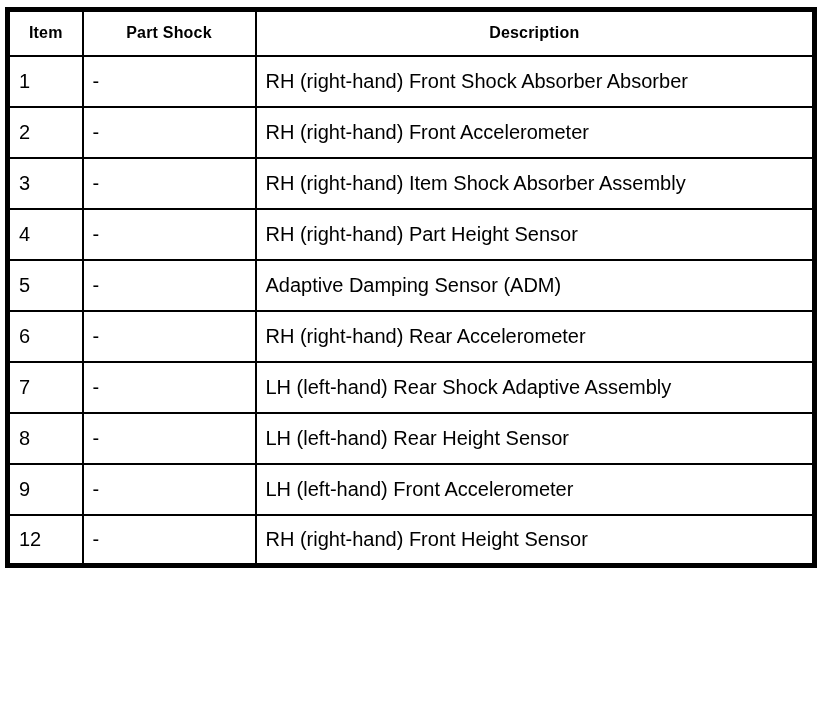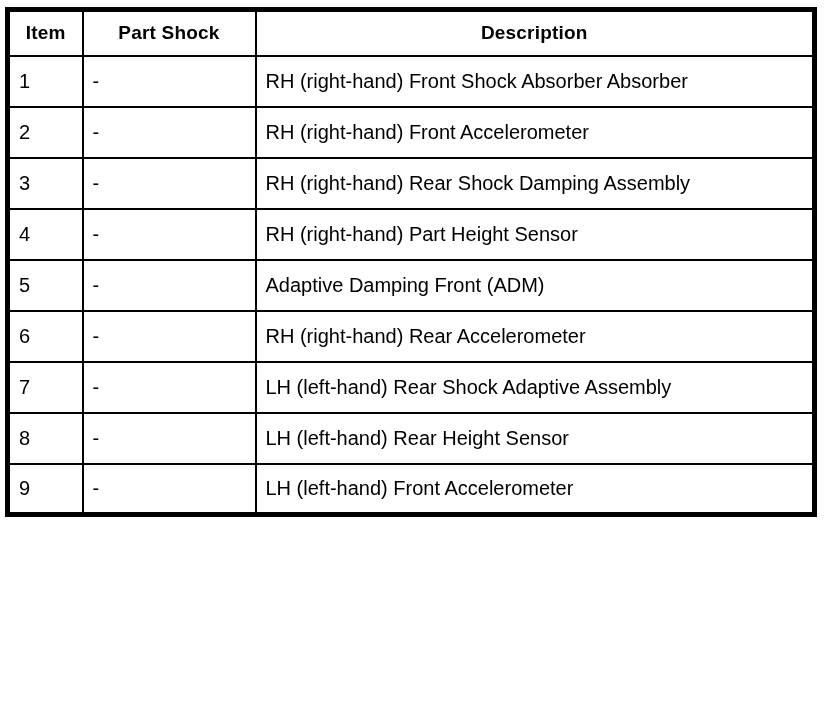--- a/index.html
+++ b/index.html
@@ -29,21 +29,21 @@
   .parts-table th,
   .parts-table td {
     border: 2px solid #000000;
     color: #000000;
     vertical-align: middle;
     white-space: nowrap;
     overflow: hidden;
   }
   .parts-table th {
     height: 46px;
-    font-size: 19px;
+    font-size: 16px;
     font-weight: bold;
     text-align: center;
     letter-spacing: 0.2px;
   }
   .parts-table td {
     height: 51px;
     font-size: 20px;
     font-weight: normal;
     text-align: left;
     padding-left: 9px;
@@ -76,31 +76,31 @@
         <td>RH (right-hand) Front Shock Absorber Absorber</td>
       </tr>
       <tr>
         <td>2</td>
         <td>-</td>
         <td>RH (right-hand) Front Accelerometer</td>
       </tr>
       <tr>
         <td>3</td>
         <td>-</td>
-        <td>RH (right-hand) Rear Shock Damping Assembly</td>
+        <td>RH (right-hand) Item Shock Absorber Assembly</td>
       </tr>
       <tr>
         <td>4</td>
         <td>-</td>
         <td>RH (right-hand) Part Height Sensor</td>
       </tr>
       <tr>
         <td>5</td>
         <td>-</td>
-        <td>Adaptive Damping Front (ADM)</td>
+        <td>Adaptive Damping Sensor (ADM)</td>
       </tr>
       <tr>
         <td>6</td>
         <td>-</td>
         <td>RH (right-hand) Rear Accelerometer</td>
       </tr>
       <tr>
         <td>7</td>
         <td>-</td>
         <td>LH (left-hand) Rear Shock Adaptive Assembly</td>
@@ -108,15 +108,20 @@
       <tr>
         <td>8</td>
         <td>-</td>
         <td>LH (left-hand) Rear Height Sensor</td>
       </tr>
       <tr>
         <td>9</td>
         <td>-</td>
         <td>LH (left-hand) Front Accelerometer</td>
       </tr>
+      <tr>
+        <td>12</td>
+        <td>-</td>
+        <td>RH (right-hand) Front Height Sensor</td>
+      </tr>
     </tbody>
   </table>
 </div>
 
 </body></html>

